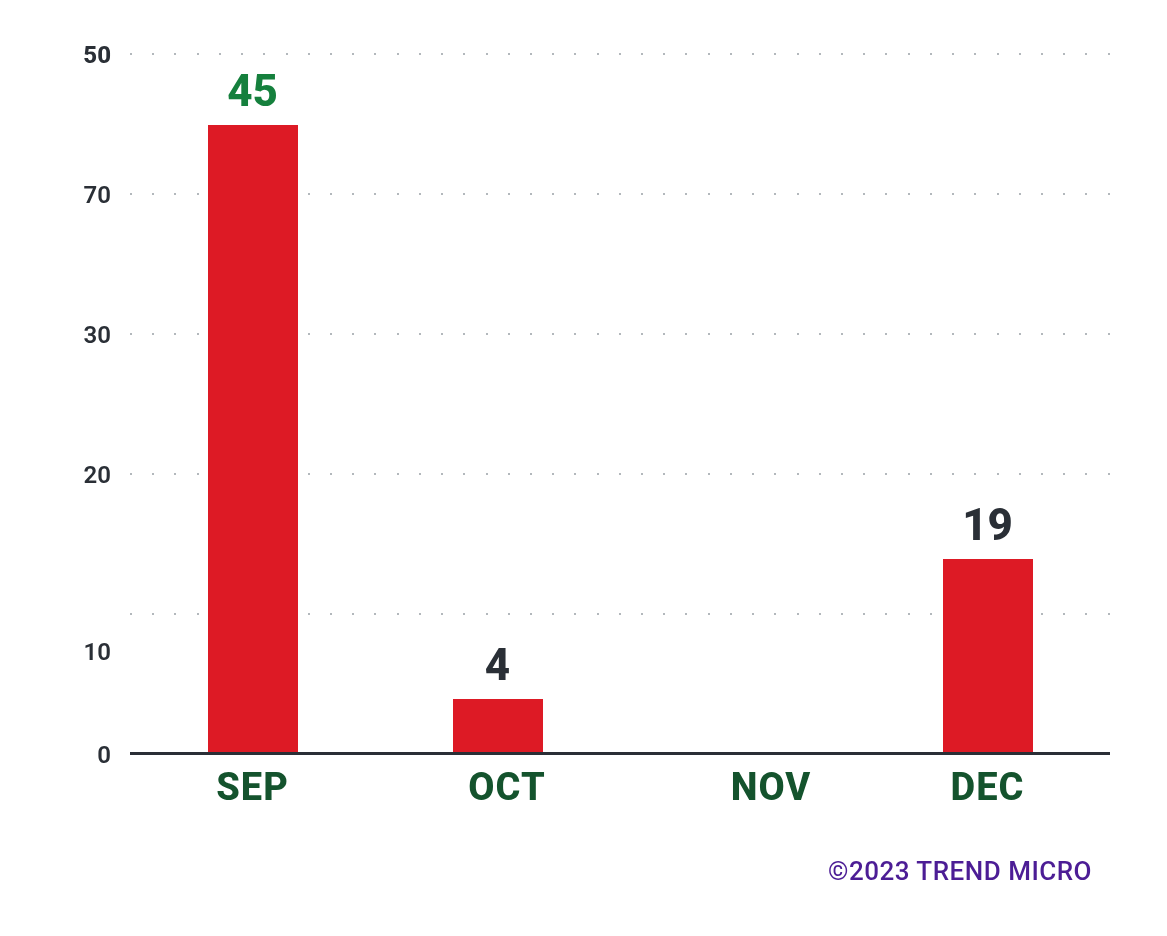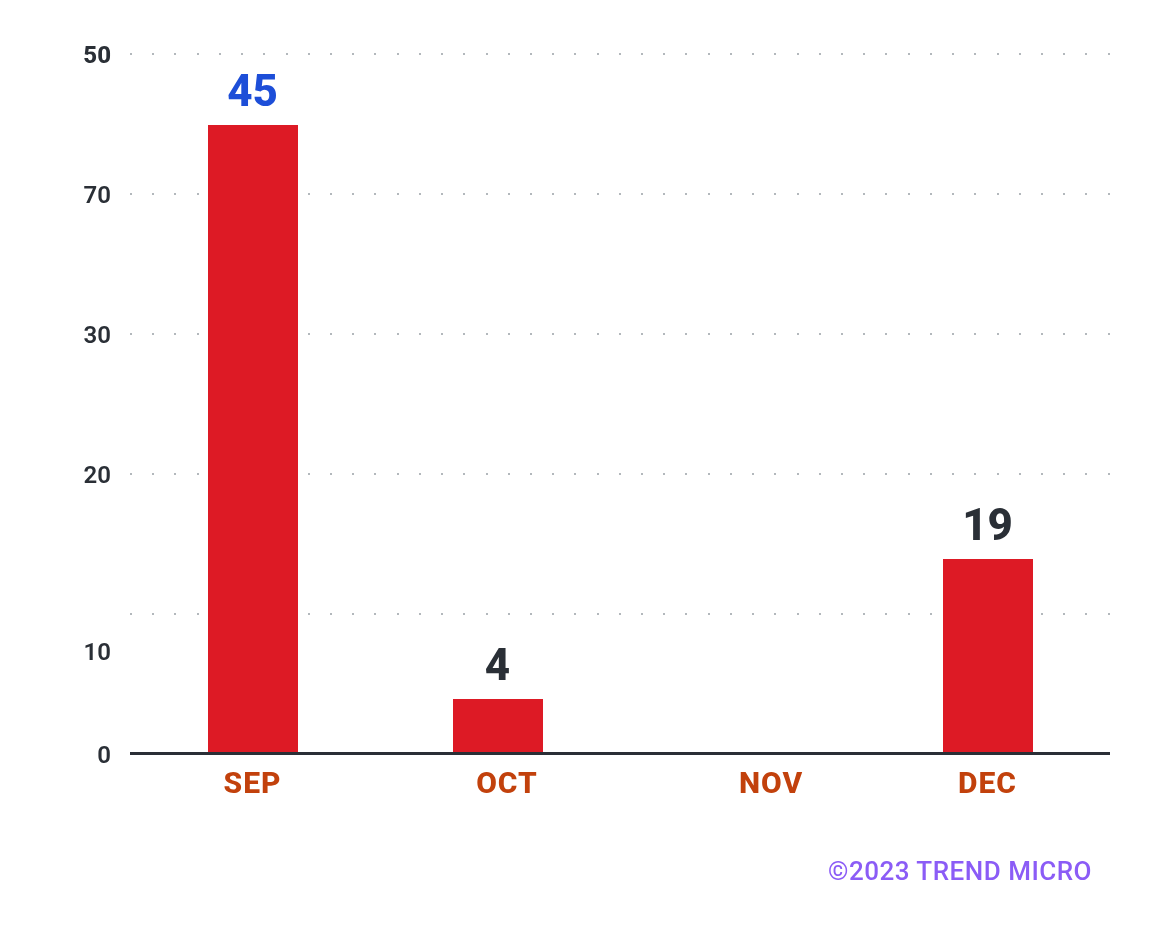--- a/index.html
+++ b/index.html
@@ -95,43 +95,43 @@
       bottom: 100%;
       left: 50%;
       transform: translateX(-50%);
       font-size: 44px;
       font-weight: 800;
       color: #2a2f36;
       margin-bottom: 8px;
       white-space: nowrap;
     }
     .value-label.highlight {
-      color: #1d4ed8;
+      color: #15803d;
     }
     .x-labels {
       position: absolute;
       left: 70px;
       top: 710px;
       width: 980px;
     }
     .x-label {
       position: absolute;
       transform: translateX(-50%);
-      font-size: 30px;
+      font-size: 38px;
       font-weight: 800;
-      color: #c2410c;
+      color: #14532d;
       letter-spacing: 1px;
     }
     .footer {
       position: absolute;
       right: 75px;
       bottom: 50px;
       font-size: 26px;
       font-weight: 500;
-      color: #8b5cf6;
+      color: #4c1d95;
       letter-spacing: 0.5px;
     }
   </style>
 </head>
 <body>
 
 <div class="chart-container">
   <div class="plot-area">
     <div class="gridlines" id="gridlines">
         <div class="gridline-row" style="bottom: 140px;">

